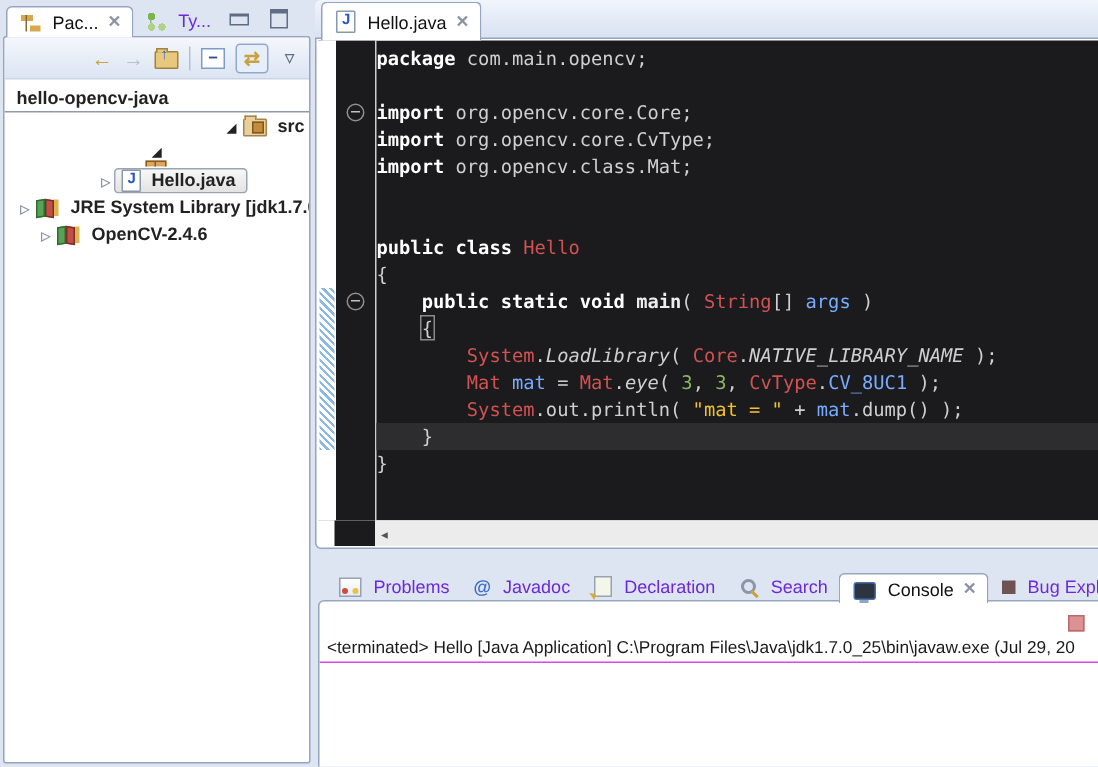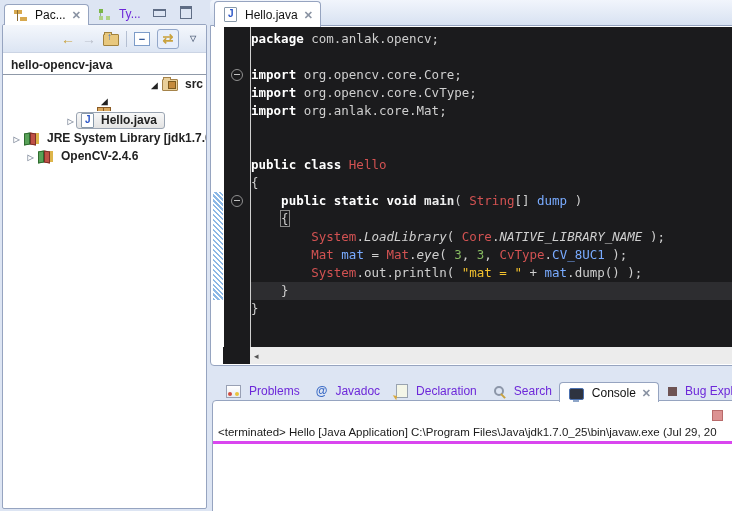--- a/index.html
+++ b/index.html
@@ -108,21 +108,21 @@
 
   
   #bottom-panel{left:212px;top:376px;right:0;bottom:0;}
   #btab-row{position:absolute;left:0;top:0;right:0;height:26px;display:flex;align-items:flex-end;
       padding-left:5px;white-space:nowrap;overflow:hidden;z-index:3;}
   .btab{flex:none;}
   #bframe{position:absolute;left:0;top:24px;right:-2px;bottom:-2px;background:#fff;
       border:1px solid #96a4c0;border-radius:4px 0 0 0;overflow:hidden;}
   #console-toolbar{position:relative;height:24px;}
   #console-tb-icon{position:absolute;right:10px;top:9px;width:9px;height:9px;background:#dc9292;border:1px solid #b86a6a;}
-  #console-header-row{border-bottom:3px solid #d946ef;padding:1px 0 3px 5px;white-space:nowrap;
+  #console-header-row{border-bottom:1px solid #d946ef;padding:1px 0 3px 5px;white-space:nowrap;
       overflow:hidden;font-size:11.5px;color:#1a1a1a;}
   #console-output{padding:4px 0 0 6px;font-family:"DejaVu Sans Mono",monospace;font-size:13px;
       line-height:19px;color:#151515;white-space:pre;}
 
   .icon-problems{width:13px;height:11px;border:1px solid #98a0b4;background:linear-gradient(#fff,#e7ebf2);position:relative;}
   .icon-problems::before{content:"";position:absolute;left:1px;bottom:1px;width:4px;height:4px;background:#d04a3e;border-radius:50%;}
   .icon-problems::after{content:"";position:absolute;right:1px;bottom:1px;width:4px;height:4px;background:#e8c33c;border-radius:50%;}
   .icon-javadoc::before{content:"@";color:#3b6bc6;font-weight:bold;font-size:12px;}
   .icon-declaration{width:10px;height:12px;background:#f4f6e8;border:1px solid #99a3b0;position:relative;}
   .icon-declaration::after{content:"";position:absolute;left:-3px;bottom:-2px;width:0;height:0;
@@ -210,30 +210,30 @@
     <div id="editor-body">
       <div id="ed-ruler">
         <div id="range-ind" style="top: 165px; height: 108px;"></div>
       </div>
       <div id="ed-gutter">
           <div class="fold" style="top: 42px;"></div>
           <div class="fold" style="top: 168px;"></div>
         </div>
       <div id="ed-vline"></div>
       <div id="code">
-          <div class="cl"><span class="tk-kw">package</span><span class="tk-def"> com.anlak.opencv;</span></div>
+          <div class="cl"><span class="tk-kw">package</span><span class="tk-def"> com.main.opencv;</span></div>
           <div class="cl"></div>
           <div class="cl"><span class="tk-kw">import</span><span class="tk-def"> org.opencv.core.Core;</span></div>
           <div class="cl"><span class="tk-kw">import</span><span class="tk-def"> org.opencv.core.CvType;</span></div>
-          <div class="cl"><span class="tk-kw">import</span><span class="tk-def"> org.anlak.core.Mat;</span></div>
+          <div class="cl"><span class="tk-kw">import</span><span class="tk-def"> org.opencv.class.Mat;</span></div>
           <div class="cl"></div>
           <div class="cl"></div>
           <div class="cl"><span class="tk-kw">public class </span><span class="tk-cls">Hello</span></div>
           <div class="cl"><span class="tk-def">{</span></div>
-          <div class="cl"><span class="tk-def">    </span><span class="tk-kw">public static void </span><span class="tk-decl">main</span><span class="tk-def">( </span><span class="tk-cls">String</span><span class="tk-def">[] </span><span class="tk-var">dump</span><span class="tk-def"> )</span></div>
+          <div class="cl"><span class="tk-def">    </span><span class="tk-kw">public static void </span><span class="tk-decl">main</span><span class="tk-def">( </span><span class="tk-cls">String</span><span class="tk-def">[] </span><span class="tk-var">args</span><span class="tk-def"> )</span></div>
           <div class="cl"><span class="tk-def">    </span><span class="tk-boxed">{</span></div>
           <div class="cl"><span class="tk-def">        </span><span class="tk-cls">System</span><span class="tk-def">.</span><span class="tk-it">LoadLibrary</span><span class="tk-def">( </span><span class="tk-cls">Core</span><span class="tk-def">.</span><span class="tk-it">NATIVE_LIBRARY_NAME</span><span class="tk-def"> );</span></div>
           <div class="cl"><span class="tk-def">        </span><span class="tk-cls">Mat</span><span class="tk-def"> </span><span class="tk-var">mat</span><span class="tk-def"> = </span><span class="tk-cls">Mat</span><span class="tk-def">.</span><span class="tk-it">eye</span><span class="tk-def">( </span><span class="tk-num">3</span><span class="tk-def">, </span><span class="tk-num">3</span><span class="tk-def">, </span><span class="tk-cls">CvType</span><span class="tk-def">.</span><span class="tk-var">CV_8UC1</span><span class="tk-def"> );</span></div>
           <div class="cl"><span class="tk-def">        </span><span class="tk-cls">System</span><span class="tk-def">.out.println( </span><span class="tk-str">"mat = "</span><span class="tk-def"> + </span><span class="tk-var">mat</span><span class="tk-def">.dump() );</span></div>
           <div class="cl hl"><span class="tk-def">    }</span></div>
           <div class="cl"><span class="tk-def">}</span></div>
         </div>
     </div>
     <div id="ed-hscroll">
       <div id="ed-hs-corner"></div>

